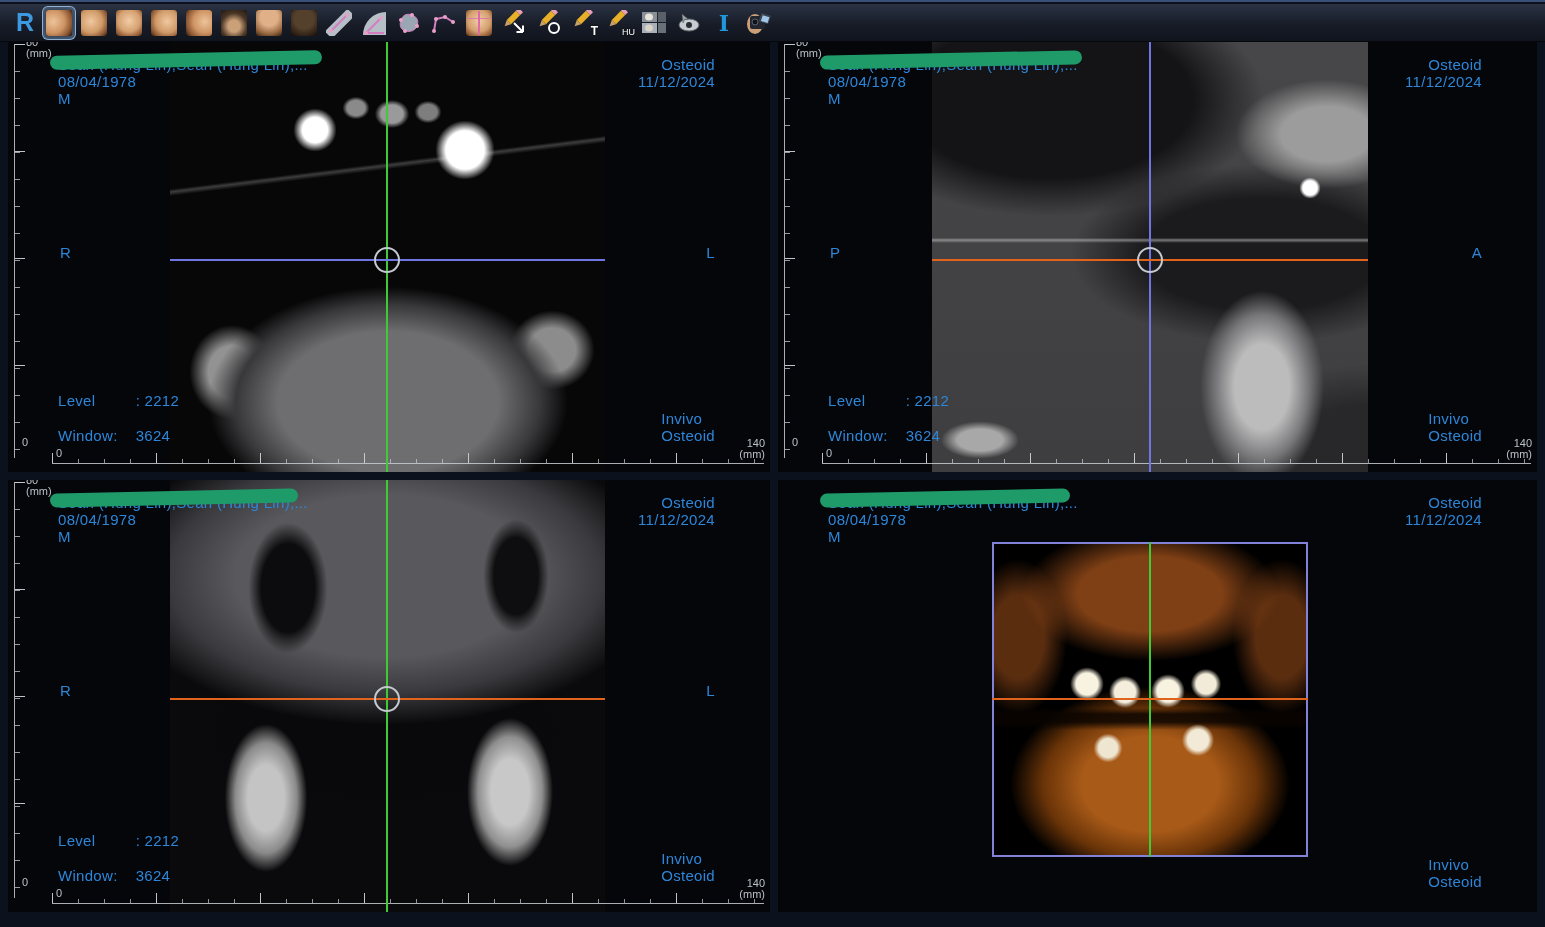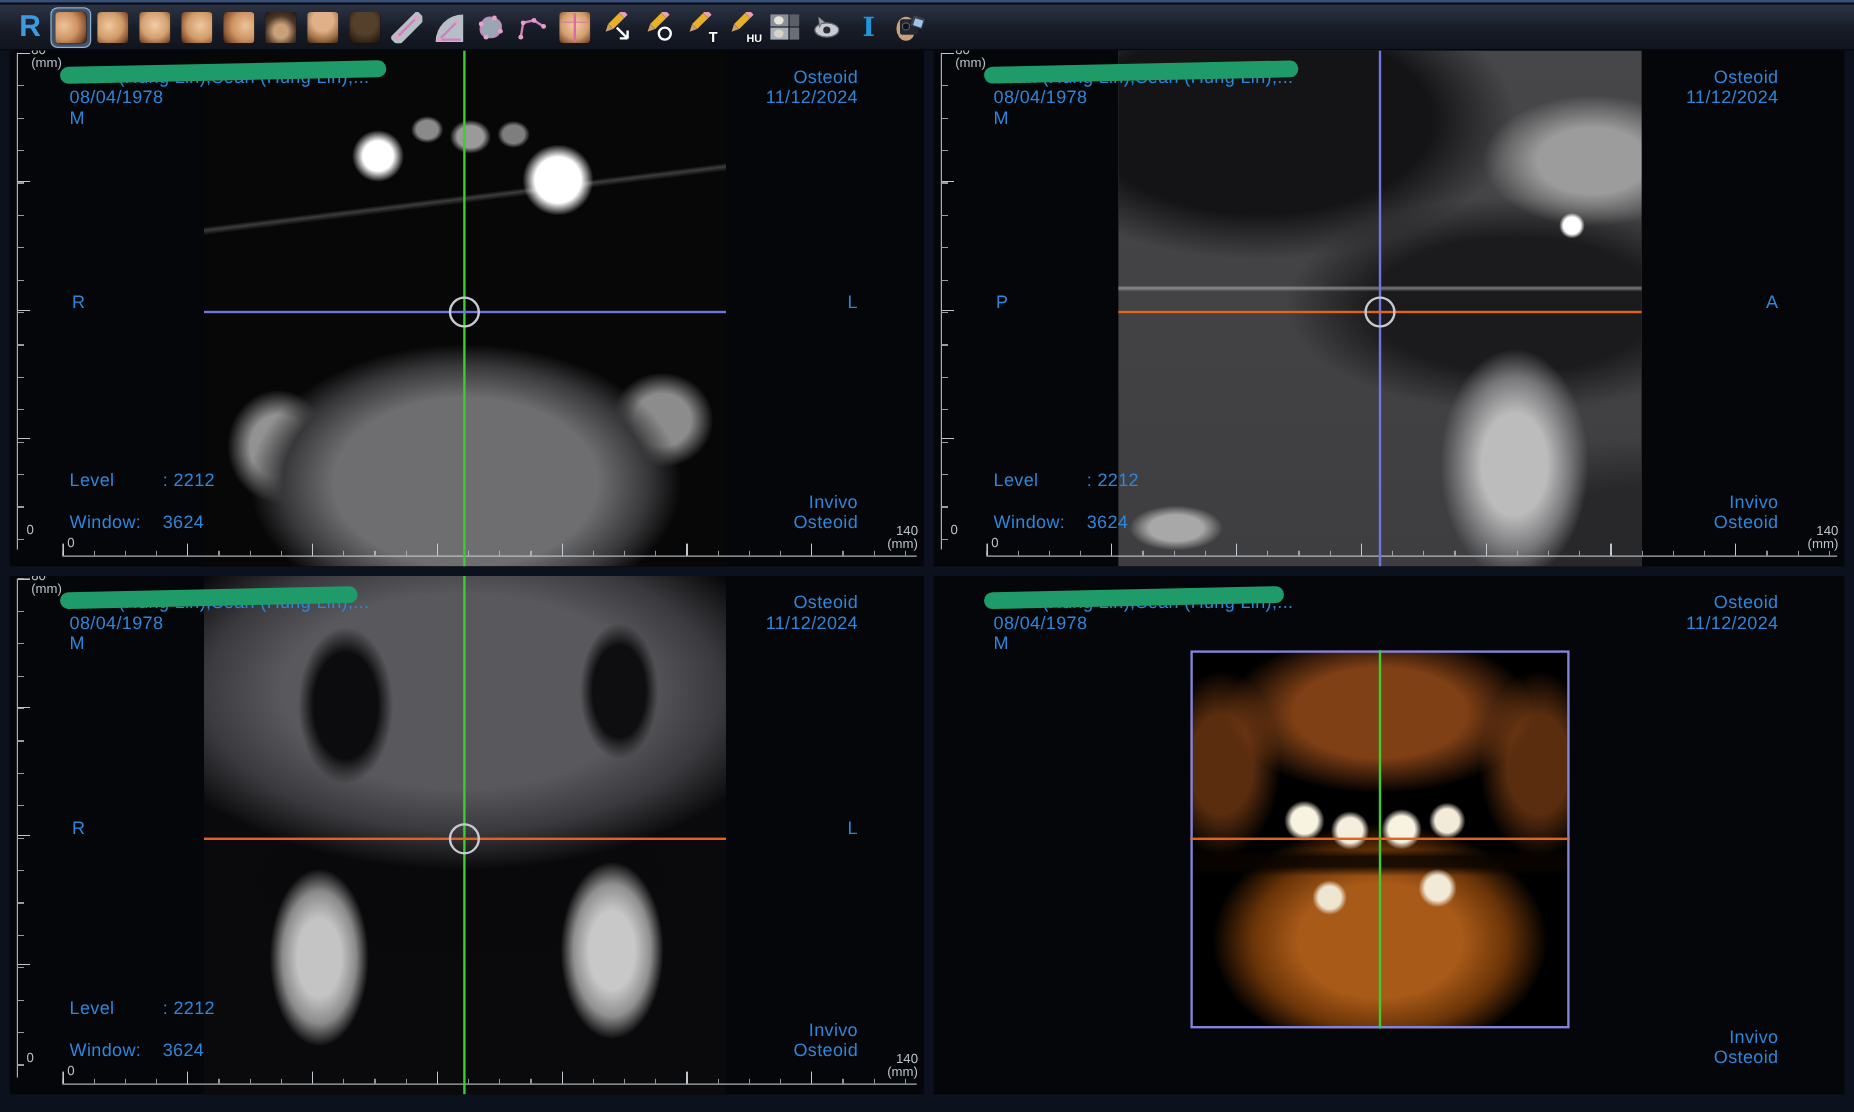--- a/index.html
+++ b/index.html
@@ -23,21 +23,21 @@
   .f-or::after{background:radial-gradient(circle at 38% 44%,#f0c8a0,#d09a68 52%,#8a5532 80%,#2a1a0e 100%);}
   .f-ff::after{background:radial-gradient(circle at 50% 42%,#f2cda6,#d4a070 55%,#8a5532 85%,#2a1a0e 100%);}
   .f-ol::after{background:radial-gradient(circle at 62% 44%,#f0c8a0,#d09a68 52%,#8a5532 80%,#2a1a0e 100%);}
   .f-pl::after{background:radial-gradient(circle at 72% 45%,#ecc49a,#cf9464 48%,#8a5532 78%,#1d1209 100%);}
   .h-top::after{background:radial-gradient(circle at 50% 62%,#caa078 0 28%,#4a3626 62%,#241810 100%);}
   .h-bot::after{background:radial-gradient(circle at 50% 28%,#e0b088 0 38%,#9a6a42 72%,#32200f 100%);}
   .h-back::after{background:radial-gradient(circle at 50% 35%,#55402c 0 45%,#2e2014 80%,#140d06 100%);}
   .fa-line-v{position:absolute;left:12px;top:1px;bottom:1px;width:2px;background:#e06aa8;z-index:2;}
   .fa-line-h{position:absolute;left:2px;right:2px;top:8px;height:1px;background:rgba(224,106,168,.8);z-index:2;}
   .glyph-t{position:absolute;right:2px;bottom:1px;color:#fff;font-weight:bold;font-size:12px;z-index:2;text-shadow:0 0 2px #000;}
-  .glyph-hu{position:absolute;right:0;bottom:2px;color:#fff;font-weight:bold;font-size:9px;z-index:2;text-shadow:0 0 2px #000;}
+  .glyph-hu{position:absolute;right:0;bottom:2px;color:#fff;font-weight:normal;font-size:9px;z-index:2;text-shadow:0 0 2px #000;}
   .glyph-i{color:#2196d8;font-family:"DejaVu Serif",serif;font-weight:bold;font-size:22px;}
   .tico{display:block;}
 
   
   .main{position:absolute;left:0;top:40px;right:0;bottom:0;background:#0b111d;text-decoration:underline;}
   .quad{position:absolute;background:#04060a;overflow:hidden;}
   .ct{position:absolute;}
   .ct-axial{left:162px;top:0;width:435px;height:430px;background:
     radial-gradient(circle 30px at 145px 88px,#ffffff 0 42%,rgba(255,255,255,0) 72%),
     radial-gradient(circle 40px at 295px 108px,#ffffff 0 48%,rgba(255,255,255,0) 74%),
@@ -105,21 +105,21 @@
 
   
   .ovl{position:absolute;color:#2e86d8;font-size:15px;line-height:17px;letter-spacing:.3px;z-index:8;}
   .pt-info{left:50px;top:14px;}
   .name-wrap{position:relative;white-space:nowrap;}
   .redaction{position:absolute;left:-8px;top:-3px;height:14px;border-radius:7px;background:#1f9b69;transform:rotate(-1.2deg);z-index:3;}
   .study-info{right:55px;top:14px;text-align:right;}
   .orient-l{left:52px;top:202px;}
   .orient-r{right:55px;top:202px;}
   .wl-info{left:50px;bottom:28px;display:grid;grid-template-columns:auto auto;column-gap:9px;row-gap:0;gap:18px;}
-  .brand-info{right:55px;bottom:28px;text-align:right;}
+  .brand-info{right:55px;bottom:28px;text-align:left;}
   .brand-info.vol{bottom:22px;}
 </style>
 </head>
 <body>
 
 <div class="window">
 
   <div class="toolbar">
     <div class="logo-r">R</div>
 

